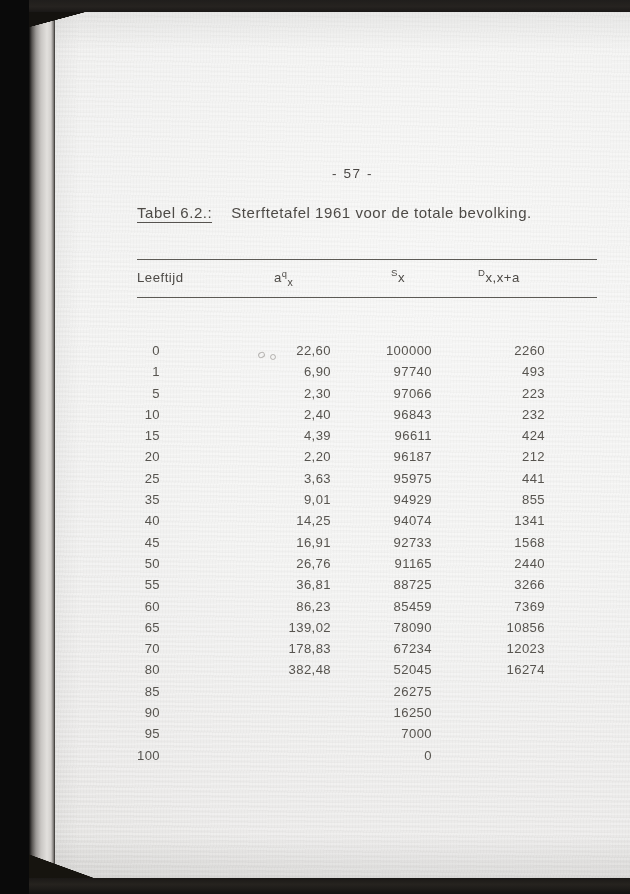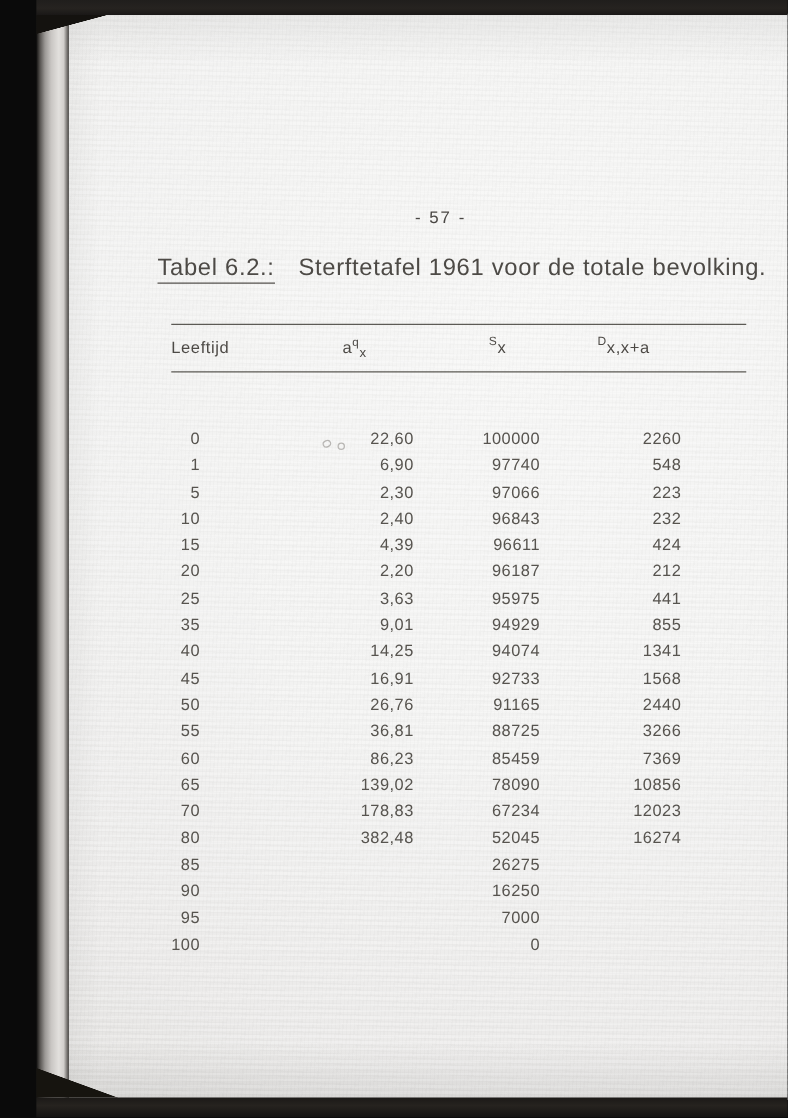--- a/index.html
+++ b/index.html
@@ -118,23 +118,23 @@
     left: 0; right: 0;
     top: 155px;
     text-align: center;
     font-size: 13.5px;
     letter-spacing: 1.6px;
     color: #4a4744;
   }
 
   .caption {
     position: absolute;
-    left: 80px;
+    left: 91px;
     top: 193px;
-    font-size: 19px;
+    font-size: 15px;
     letter-spacing: 0.55px;
     white-space: nowrap;
     color: #4d4a46;
     text-align: center;
   }
   .caption .lbl {
     border-bottom: 1px solid #56534f;
     padding-bottom: 1px;
   }
   .caption .gap { display: inline-block; width: 19px; }
@@ -260,21 +260,21 @@
           <div class="row">
             <div class="cell c-age">0</div>
             <div class="cell c-aqx">22,60</div>
             <div class="cell c-sx">100000</div>
             <div class="cell c-d">2260</div>
           </div>
           <div class="row">
             <div class="cell c-age">1</div>
             <div class="cell c-aqx">6,90</div>
             <div class="cell c-sx">97740</div>
-            <div class="cell c-d">548</div>
+            <div class="cell c-d">493</div>
           </div>
           <div class="row">
             <div class="cell c-age">5</div>
             <div class="cell c-aqx">2,30</div>
             <div class="cell c-sx">97066</div>
             <div class="cell c-d">223</div>
           </div>
           <div class="row">
             <div class="cell c-age">10</div>
             <div class="cell c-aqx">2,40</div>

